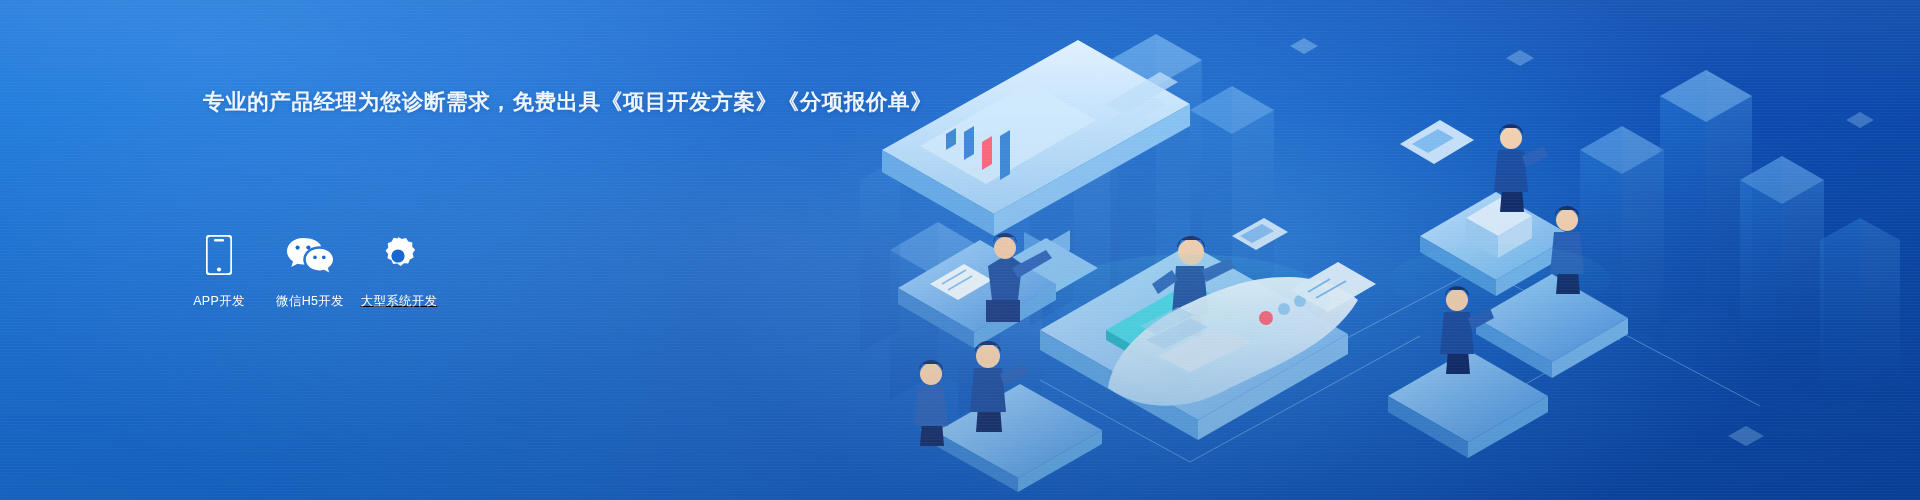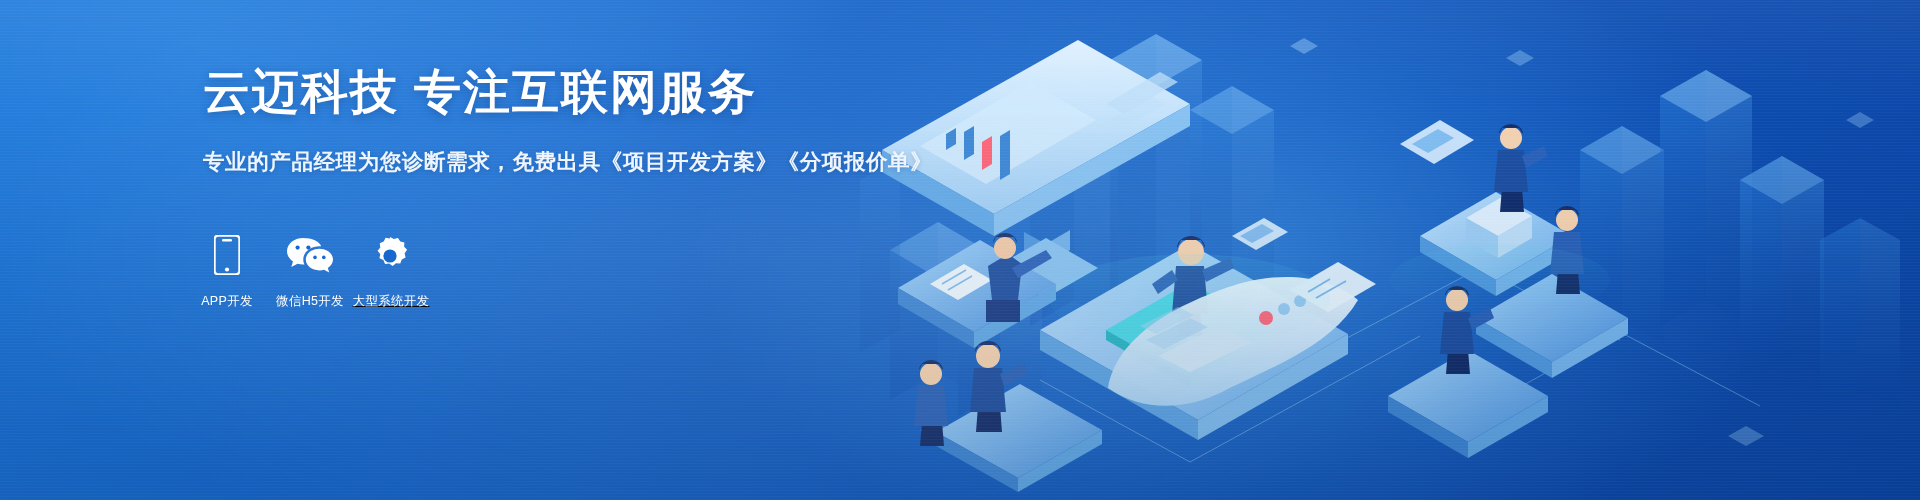--- a/index.html
+++ b/index.html
@@ -38,21 +38,21 @@
   }
   .sub{
     color:#eef5ff;font-size:21.5px;line-height:33px;letter-spacing:.6px;
     white-space:nowrap;font-weight:700;
     text-shadow:0 1px 5px rgba(0,30,80,.22);
   }
   #sub1{margin-top:24px;}
   #sub2{margin-top:2px;}
 
   
-  #services{position:absolute;left:188px;top:232px;display:flex;gap:8px;align-items:flex-end;}
+  #services{position:absolute;left:180px;top:232px;display:flex;gap:16px;align-items:flex-end;}
   .svc{width:72px;display:flex;flex-direction:column;align-items:center;cursor:pointer;}
   .svc .glyph{height:46px;display:flex;align-items:center;justify-content:center;}
   .svc .glyph svg{display:block;fill:#ffffff;}
   .svc .cap{
     margin-top:16px;color:#ffffff;font-size:12.5px;line-height:14px;
     white-space:nowrap;letter-spacing:.3px;font-weight:400;
   }
   .svc:nth-child(1){width:78px;}
   .svc:nth-child(2){width:72px;}
   .svc:nth-child(3){width:74px;text-decoration:underline;}
@@ -305,21 +305,20 @@
         <ellipse cx="330" cy="300" rx="140" ry="46" fill="url(#gGlow)" opacity=".25"></ellipse>
         <ellipse cx="640" cy="280" rx="110" ry="36" fill="url(#gGlow)" opacity=".18"></ellipse>
       </g>
     </svg>
   </div>
 
   <div id="scan"></div>
   <div id="vign"></div>
 
   <div id="copy">
-    <div id="headline">云迈科技 专注互联网服务</div>
     <div id="sub1" class="sub">专业的产品经理为您诊断需求，免费出具《项目开发方案》《分项报价单》</div>
   </div>
 
   <div id="services">
 
     <div class="svc">
       <span class="glyph">
         <svg width="26" height="40" viewBox="0 0 26 40">
           <rect x="0.5" y="0.5" width="25" height="39" rx="4" ry="4" fill="none" stroke="#ffffff" stroke-width="2.4"></rect>
           <rect x="8" y="4" width="10" height="2.6" rx="1.3" fill="#ffffff"></rect>

